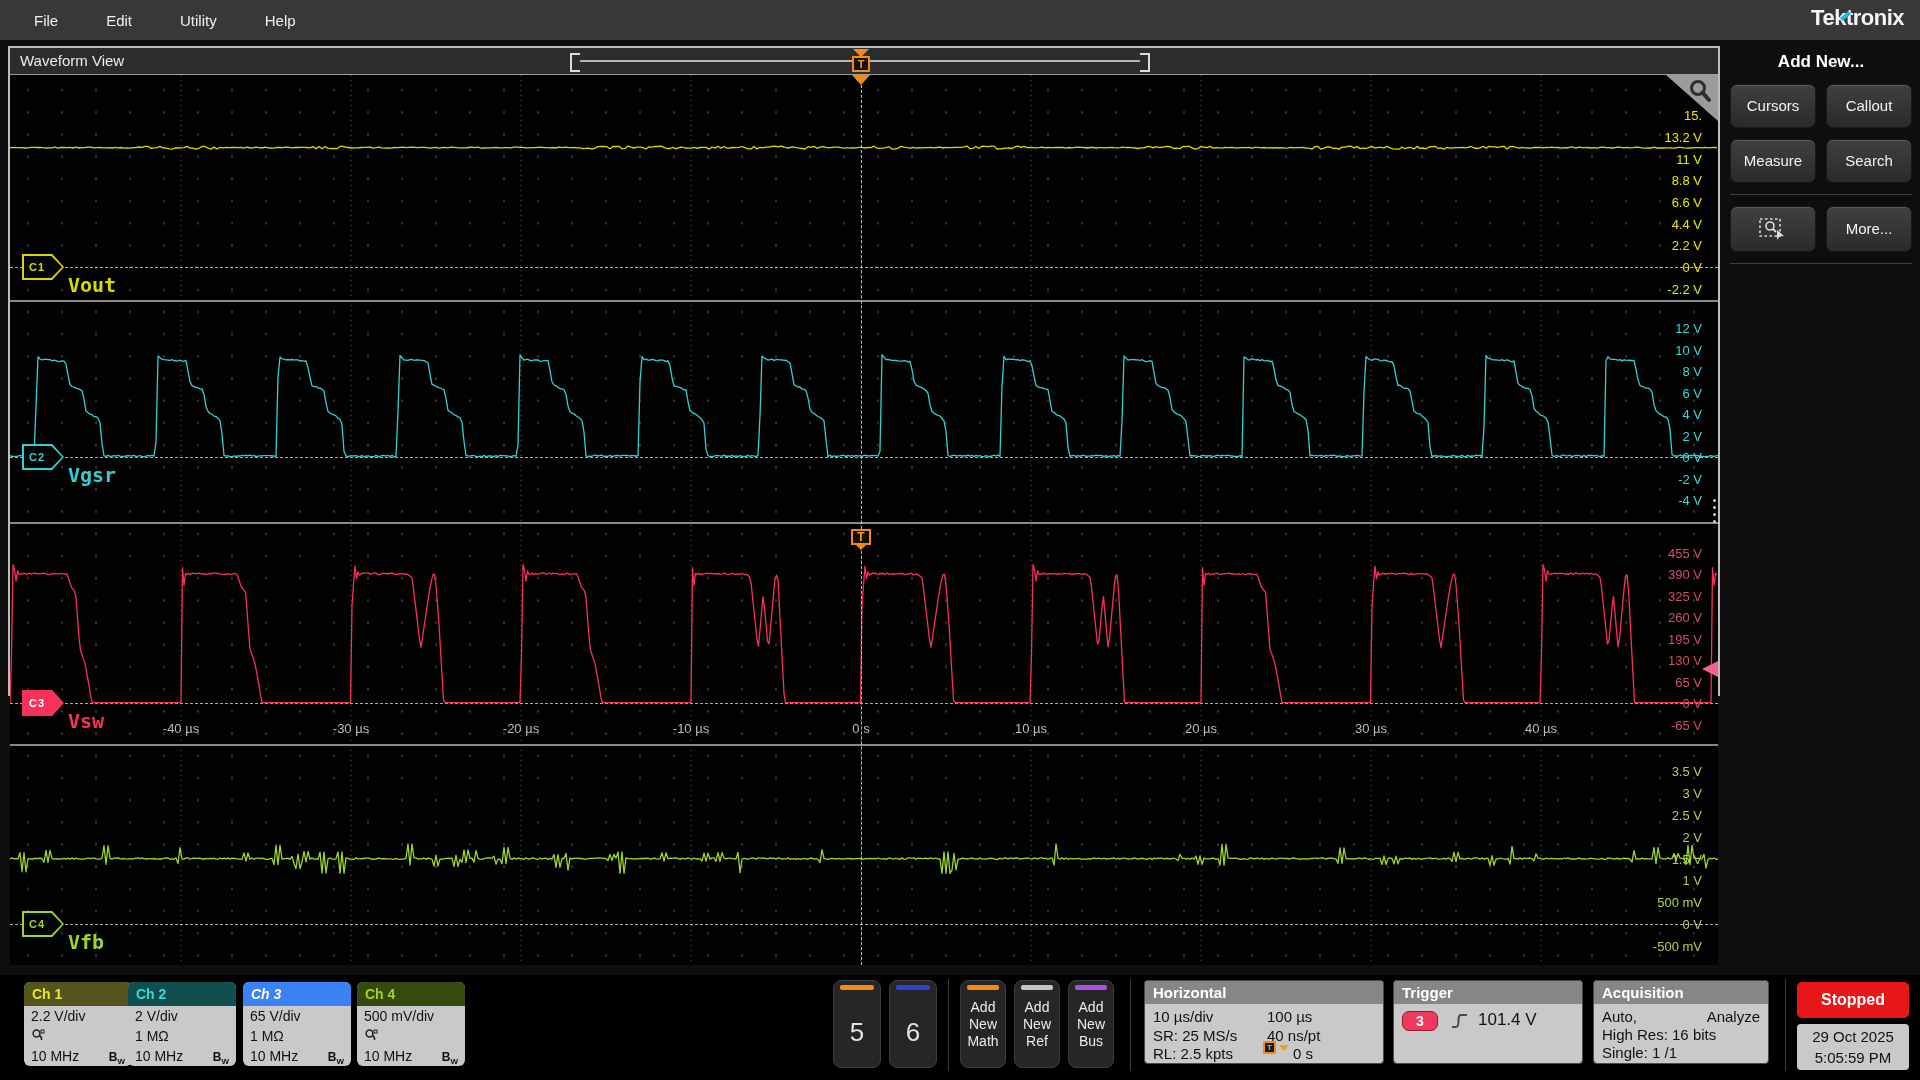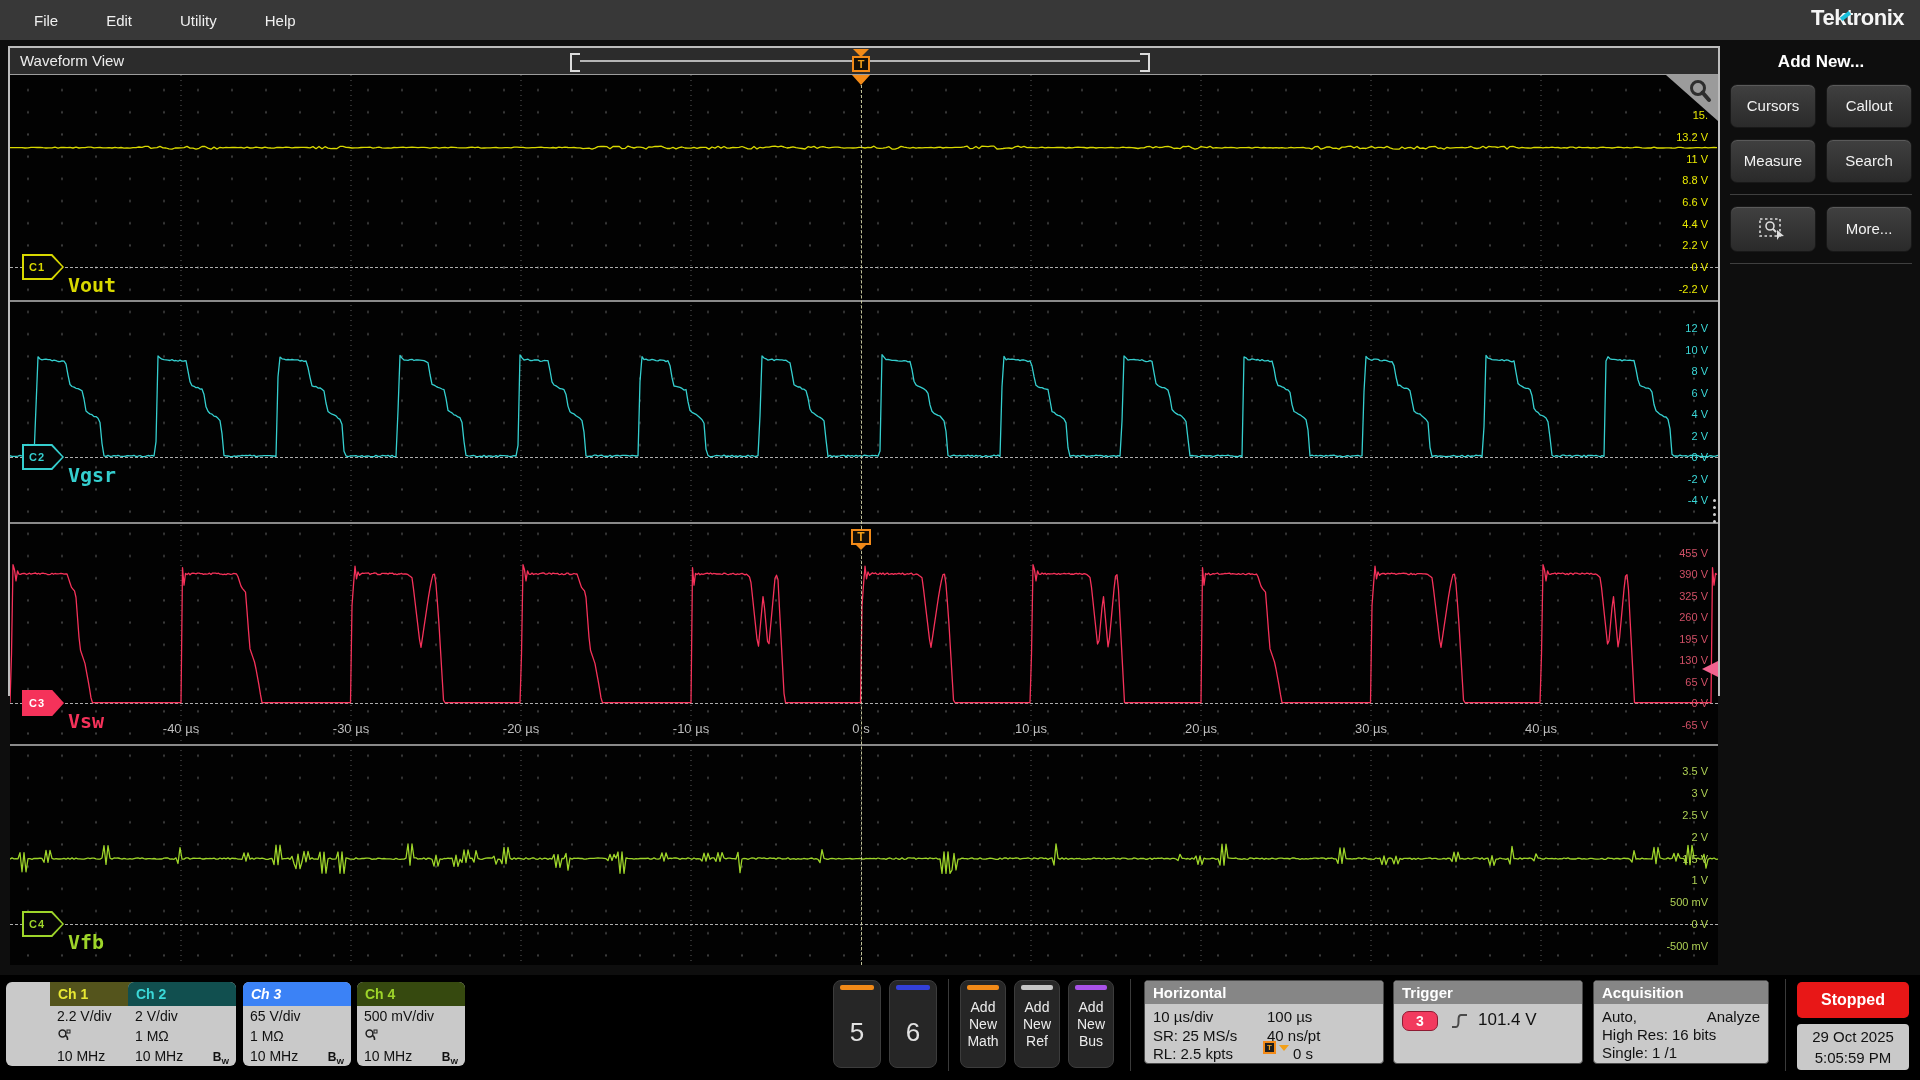--- a/index.html
+++ b/index.html
@@ -20,21 +20,21 @@
   .ov-brk.l{left:2px;border-left:2px solid #dcdcdc;border-top:2px solid #dcdcdc;border-bottom:2px solid #dcdcdc;}
   .ov-brk.r{right:2px;border-right:2px solid #dcdcdc;border-top:2px solid #dcdcdc;border-bottom:2px solid #dcdcdc;}
   .ov-tri{position:absolute;left:285px;top:1px;width:0;height:0;border-left:8px solid transparent;border-right:8px solid transparent;border-top:8px solid #f28a18;}
   .ov-flag{position:absolute;left:284px;top:8px;width:18px;height:16px;box-sizing:border-box;border:2px solid #f28a18;background:#140f06;color:#f2a018;font-size:11px;font-weight:bold;text-align:center;line-height:12px;}
   #grid{position:absolute;left:0;top:27px;width:1708px;height:890px;background:#020202;overflow:hidden;
     background-image:radial-gradient(circle,#3c3c3c 0.9px,transparent 1.35px);
     background-size:34px 22.2px;background-position:1px 4px;}
   .sep{position:absolute;left:0;width:1708px;height:2px;background:#8a8a8a;}
   .slice{position:absolute;left:0;width:1708px;overflow:hidden;}
   .zline{position:absolute;left:0;right:0;height:0;border-top:1px dashed #d8d8d8;opacity:.8;}
-  .scale-label{position:absolute;right:10px;font-size:11px;transform:translateY(-50%);white-space:nowrap;}
+  .scale-label{position:absolute;right:16px;font-size:13px;transform:translateY(-50%);white-space:nowrap;}
   .ch-badge{position:absolute;left:12px;width:42px;height:26px;}
   .badge-shape{position:absolute;left:0;top:0;width:100%;height:100%;clip-path:polygon(0 0,72% 0,100% 50%,72% 100%,0 100%);}
   .badge-inner{position:absolute;left:2px;top:2px;width:38px;height:22px;clip-path:polygon(0 0,72% 0,100% 50%,72% 100%,0 100%);background:#050505;}
   .badge-text{position:absolute;left:0;top:0;width:72%;height:100%;display:flex;align-items:center;justify-content:center;font-size:11px;font-weight:bold;letter-spacing:1px;}
   .ch-name{position:absolute;left:58px;font-family:"DejaVu Sans Mono",monospace;font-size:20px;font-weight:bold;}
   .time-label{position:absolute;font-size:13px;color:#bdbdbd;transform:translateX(-50%);white-space:nowrap;}
   #trigline{position:absolute;left:851px;top:0;height:890px;width:0;border-left:1px dashed #d6d6a8;opacity:.9;}
   #trig-top-tri{position:absolute;left:842px;top:0;width:0;height:0;border-left:9px solid transparent;border-right:9px solid transparent;border-top:10px solid #f28a18;}
   .gflag-box{position:absolute;width:20px;height:16px;box-sizing:border-box;border:2px solid #f28a18;background:#140f06;color:#f2a018;font-size:12px;font-weight:bold;text-align:center;line-height:12px;}
   .gflag-tri{position:absolute;width:0;height:0;border-left:7px solid transparent;border-right:7px solid transparent;border-top:7px solid #f28a18;}
@@ -244,21 +244,21 @@
         <polygon points="19,14 26,20 21.5,20.5 19,24" fill="#dddddd"></polygon>
       </svg>
     </div>
     <div class="sb-btn" style="height:44px">More...</div>
   </div>
   <div class="sb-div"></div>
 </div>
 
 <div id="bottombar">
   <div id="chcards">
-      <div class="chcard" style="left: 6px; padding-left: 44px;">
+      <div class="chcard" style="left: 24px;">
         <div class="chcard-h" style="background: rgb(84, 84, 28); color: rgb(232, 232, 51);">Ch 1</div>
         <div class="chcard-r">2.2 V/div</div>
         <div class="chcard-r"><svg width="15" height="13" viewBox="0 0 15 13">
             <circle cx="5.5" cy="5.5" r="3.4" fill="none" stroke="#222" stroke-width="1.5"></circle>
             <path d="M8.5 7.5 Q11 9 10.5 12" fill="none" stroke="#222" stroke-width="1.5"></path>
             <rect x="10" y="2" width="3" height="3" fill="none" stroke="#222" stroke-width="1"></rect>
           </svg></div>
         <div class="chcard-r">10 MHz<span class="bw"><span>B</span><span class="bw-sub">W</span></span></div>
       </div>
       <div class="chcard" style="left: 128px;">

